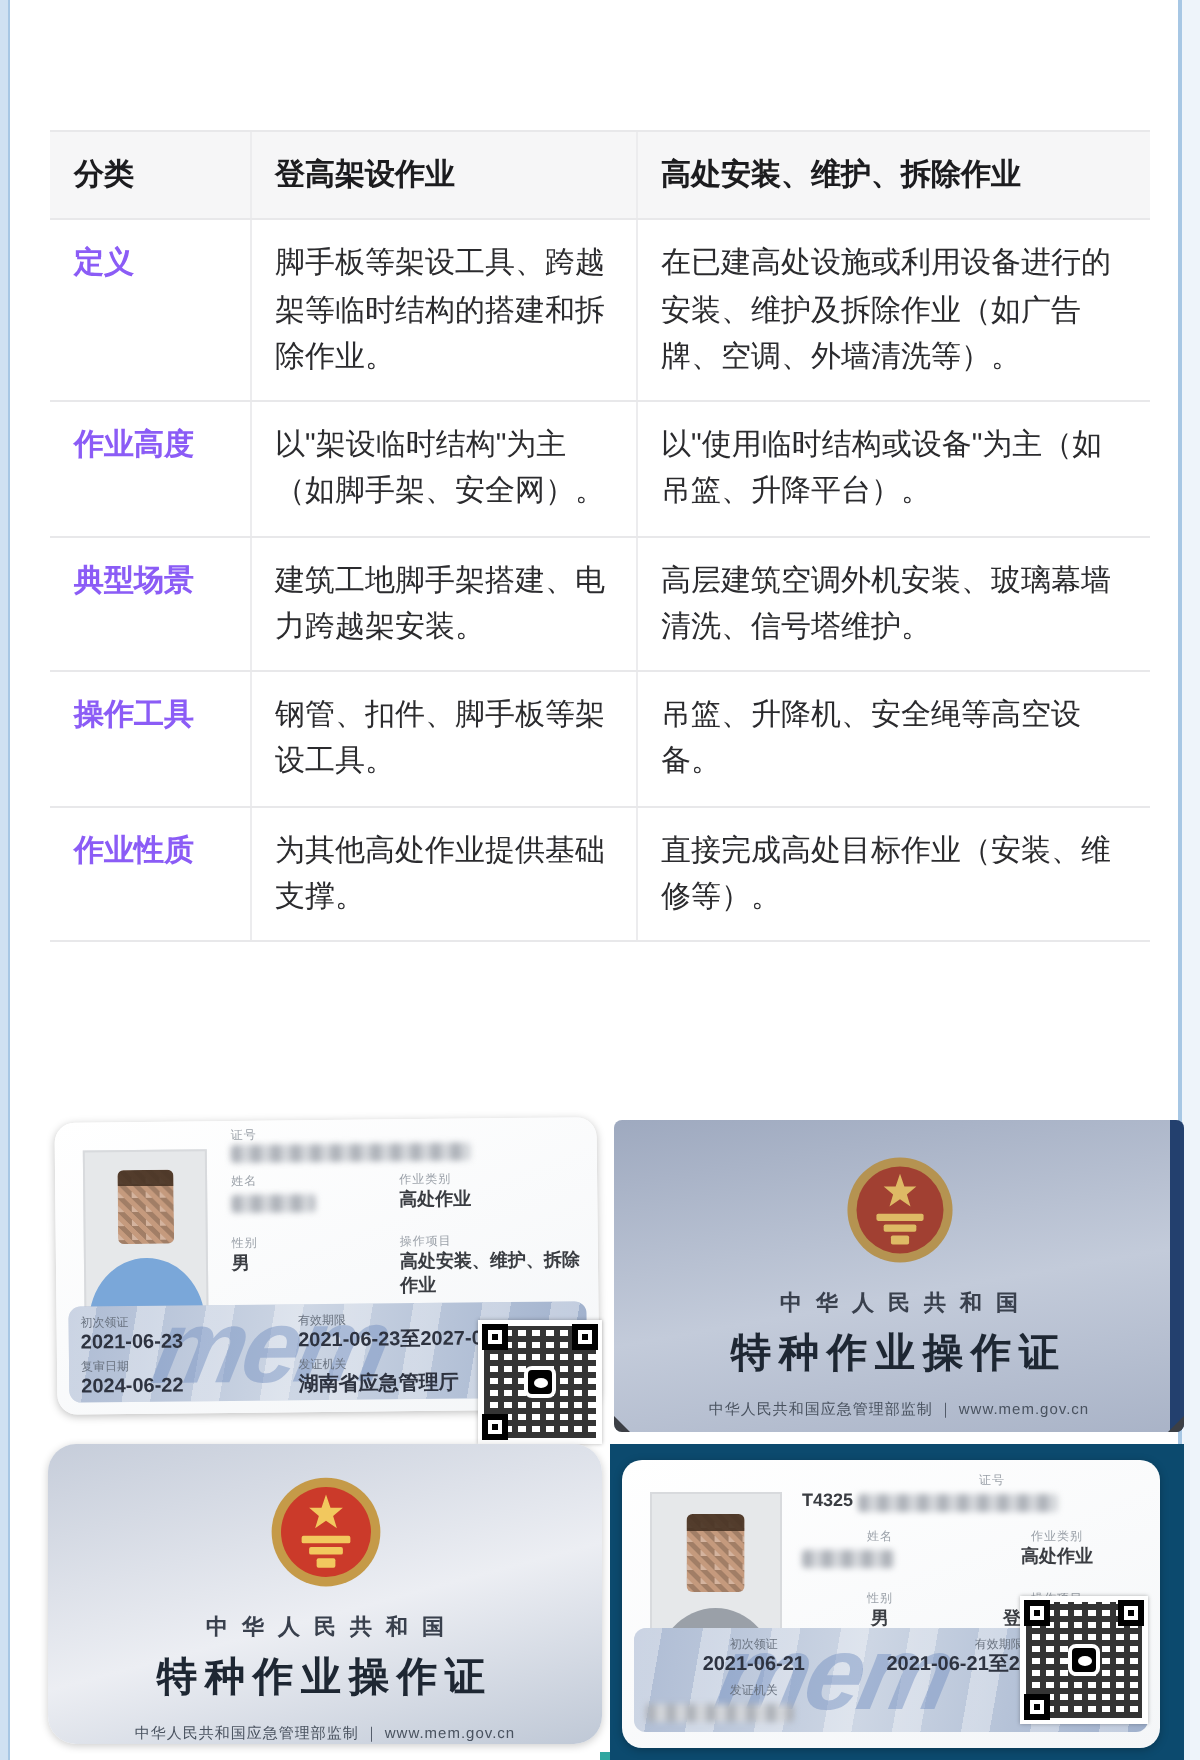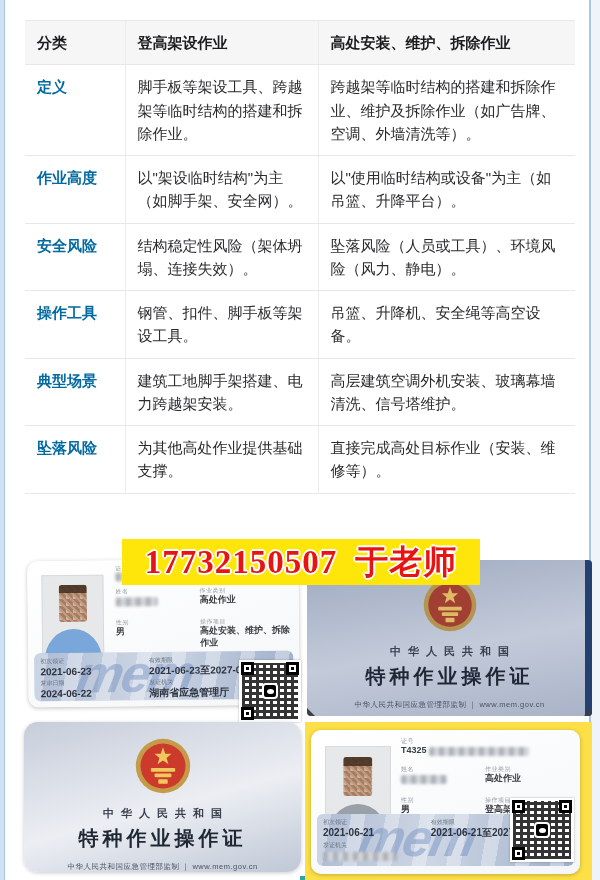--- a/index.html
+++ b/index.html
@@ -9,48 +9,48 @@
     background:#ffffff; overflow:hidden;
     font-family:"Liberation Sans","DejaVu Sans",sans-serif;
   }
   
   .edge-left{position:absolute;left:0;top:0;width:5px;height:880px;background:#cfe1f2;border-right:1px solid #a7c7e4;}
   .edge-right{position:absolute;right:0;top:0;width:11px;height:880px;background:#eef4fa;border-left:2px solid #a7c7e4;}
   .edge-bottom{position:absolute;left:300px;right:11px;bottom:0;height:4px;background:#2fa6a0;}
 
   
   .tablewrap{position:absolute;left:25px;top:20px;width:550px;}
-  table.compare{width:100%;border-collapse:collapse;table-layout:fixed;}
+  table.compare{width:100%;border-collapse:collapse;table-layout:fixed;margin-top:45px;}
   table.compare col.c1{width:100px;} table.compare col.c2{width:193px;} table.compare col.c3{width:257px;}
   table.compare th, table.compare td{
     border-top:1px solid #e8e8ea; border-bottom:1px solid #e8e8ea;
     padding:10px 14px 10px 12px; vertical-align:top; text-align:left;
     font-size:15px; line-height:1.55; color:#2b2b2e; word-break:break-word;
   }
   table.compare th{background:#f6f6f7;font-weight:bold;color:#1c1c1f;}
-  table.compare td.lbl{font-weight:bold;color:#0369a1;}
+  table.compare td.lbl{font-weight:bold;color:#8b5cf6;}
   table.compare th+th, table.compare td+td{border-left:1px solid #ececee;}
 
   
   .banner{
     position:absolute; left:122px; top:539px; width:358px; height:46px; z-index:30;
     background:#ffe60a; display:flex; align-items:center; justify-content:center;
     font-family:"Liberation Serif","DejaVu Serif",serif; font-weight:bold; font-size:33px; color:#e81414;
     text-shadow:-2px 0 #fff,2px 0 #fff,0 -2px #fff,0 2px #fff,-1px -1px #fff,1px 1px #fff,1px -1px #fff,-1px 1px #fff;
     white-space:nowrap; letter-spacing:1px;
   }
   .banner .gap{display:inline-block;width:18px;}
 
   
   .certs{position:absolute;left:8px;top:558px;width:584px;height:322px;z-index:10;}
   .quad{position:absolute;}
   .q1{left:0;top:0;width:297px;height:164px;}
   .q2{left:297px;top:0;width:287px;height:164px;}
   .q3{left:0;top:164px;width:297px;height:158px;}
-  .q4{left:297px;top:164px;width:287px;height:158px;background:#fde047;}
+  .q4{left:297px;top:164px;width:287px;height:158px;background:#0c4a6e;text-align:center;}
 
   
   .idcard{
     position:absolute; background:linear-gradient(160deg,#ffffff,#f4f6f8);
     border-radius:10px; box-shadow:0 1px 4px rgba(0,0,0,.25); overflow:hidden;
   }
   .q1 .idcard{left:20px;top:2px;right:6px;bottom:16px;transform:rotate(-.6deg);}
   .q4 .idcard{left:6px;top:8px;right:12px;bottom:6px;}
   .photo{position:absolute;background:#e6e8ea;overflow:hidden;border:1px solid #d8dadd;}
   .q1 .photo{left:14px;top:14px;width:62px;height:94px;}
@@ -134,56 +134,46 @@
         </colgroup>
       <tbody>
           <tr>
         <th>分类</th>
         <th>登高架设作业</th>
         <th>高处安装、维护、拆除作业</th>
       </tr>
       <tr>
         <td class="lbl">定义</td>
         <td>脚手板等架设工具、跨越架等临时结构的搭建和拆除作业。</td>
-        <td>跨越架等临时结构的搭建和拆除作业、维护及拆除作业（如广告牌、空调、外墙清洗等）。</td>
+        <td>在已建高处设施或利用设备进行的安装、维护及拆除作业（如广告牌、空调、外墙清洗等）。</td>
       </tr>
       <tr>
         <td class="lbl">作业高度</td>
         <td>以"架设临时结构"为主（如脚手架、安全网）。</td>
         <td>以"使用临时结构或设备"为主（如吊篮、升降平台）。</td>
       </tr>
       <tr>
-        <td class="lbl">安全风险</td>
-        <td>结构稳定性风险（架体坍塌、连接失效）。</td>
-        <td>坠落风险（人员或工具）、环境风险（风力、静电）。</td>
+        <td class="lbl">典型场景</td>
+        <td>建筑工地脚手架搭建、电力跨越架安装。</td>
+        <td>高层建筑空调外机安装、玻璃幕墙清洗、信号塔维护。</td>
       </tr>
       <tr>
         <td class="lbl">操作工具</td>
         <td>钢管、扣件、脚手板等架设工具。</td>
         <td>吊篮、升降机、安全绳等高空设备。</td>
       </tr>
       <tr>
-        <td class="lbl">典型场景</td>
-        <td>建筑工地脚手架搭建、电力跨越架安装。</td>
-        <td>高层建筑空调外机安装、玻璃幕墙清洗、信号塔维护。</td>
-      </tr>
-      <tr>
-        <td class="lbl">坠落风险</td>
+        <td class="lbl">作业性质</td>
         <td>为其他高处作业提供基础支撑。</td>
         <td>直接完成高处目标作业（安装、维修等）。</td>
       </tr>
     </tbody>
       </table>
   </div>
 
-  <div class="banner">
-    <span>17732150507</span>
-    <span class="gap"></span>
-    <span>于老师</span>
-  </div>
 
   <div class="certs">
 
     <div class="quad q1">
       <div class="idcard">
         <div class="photo">
           <span class="face"></span>
           <span class="shirt blue"></span>
         </div>
         <div class="certno-row">

